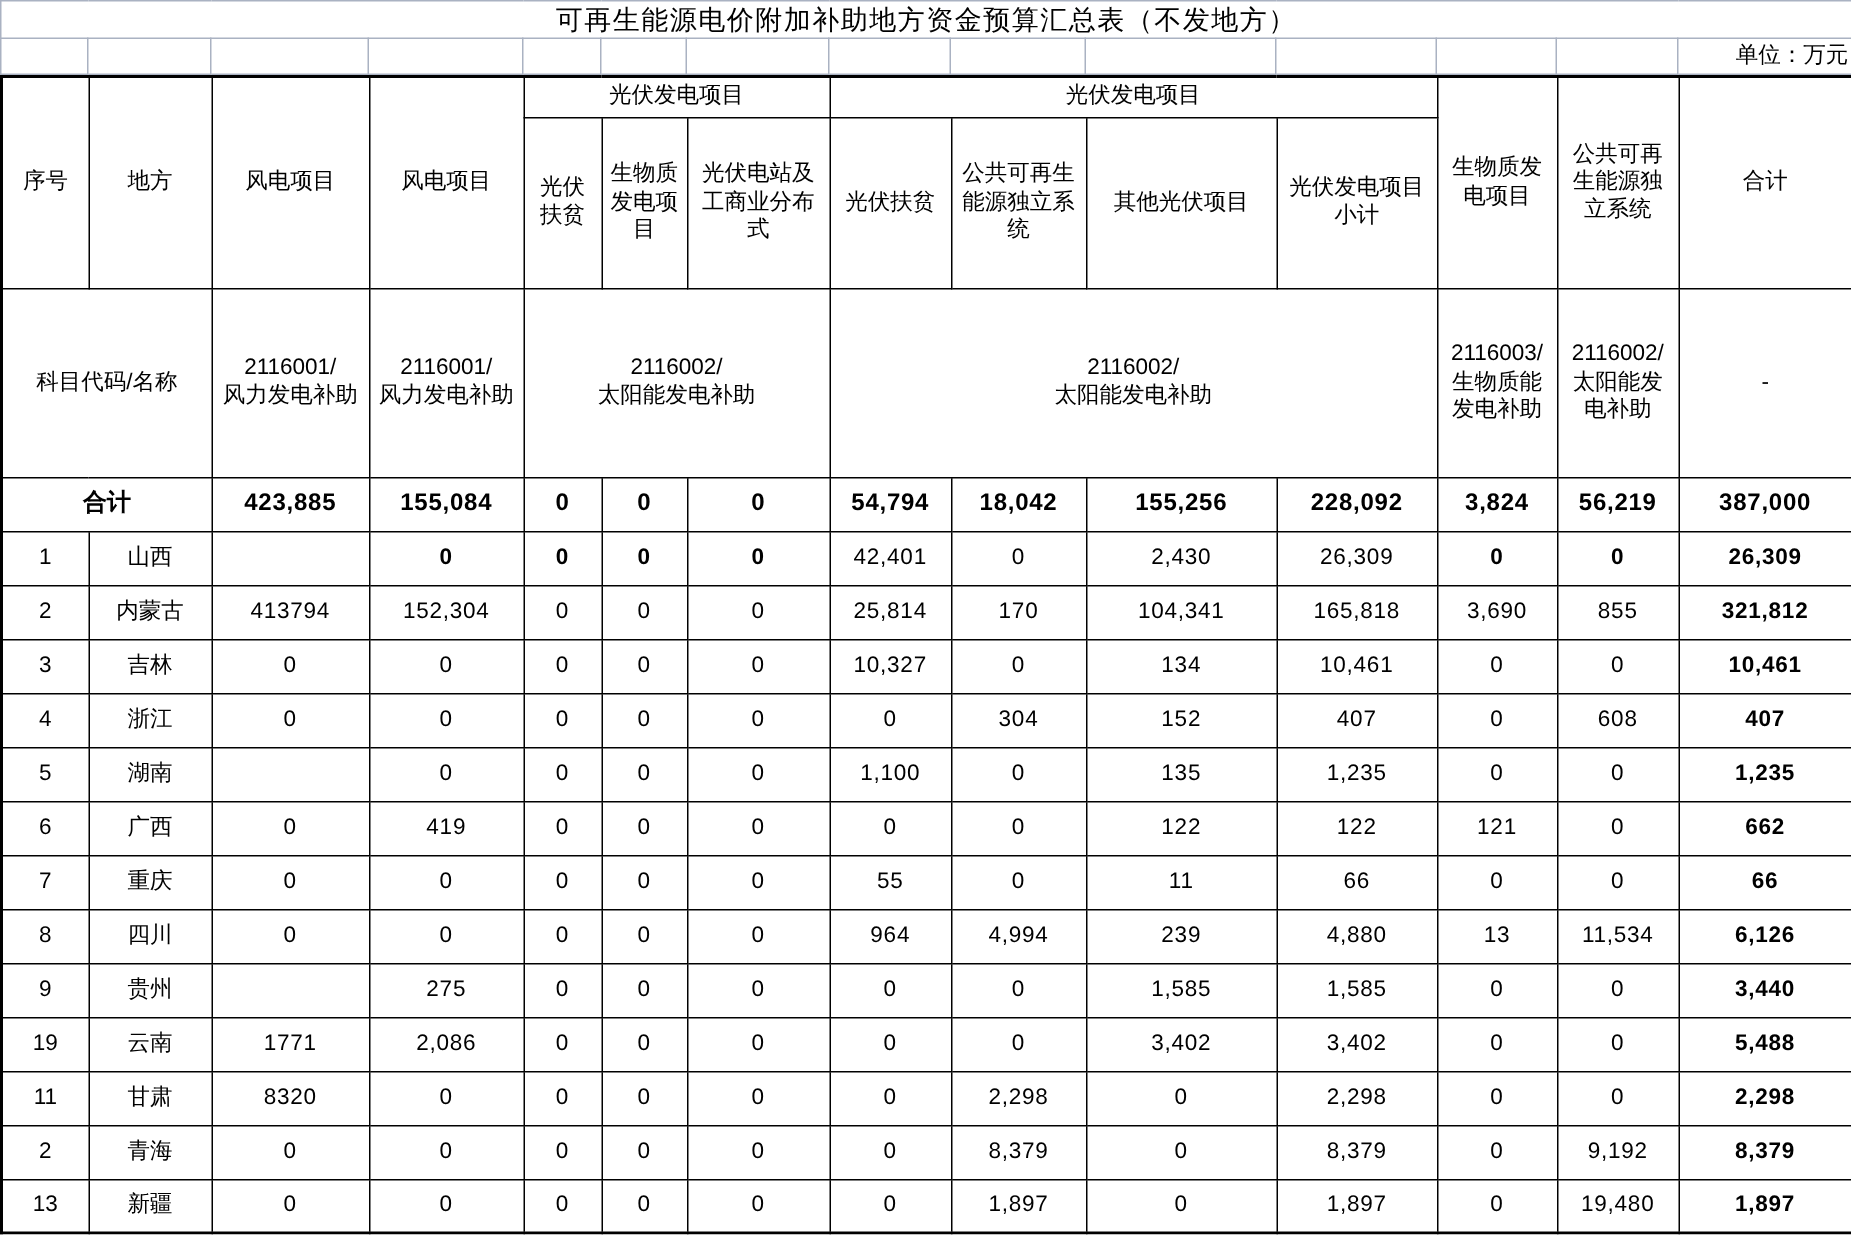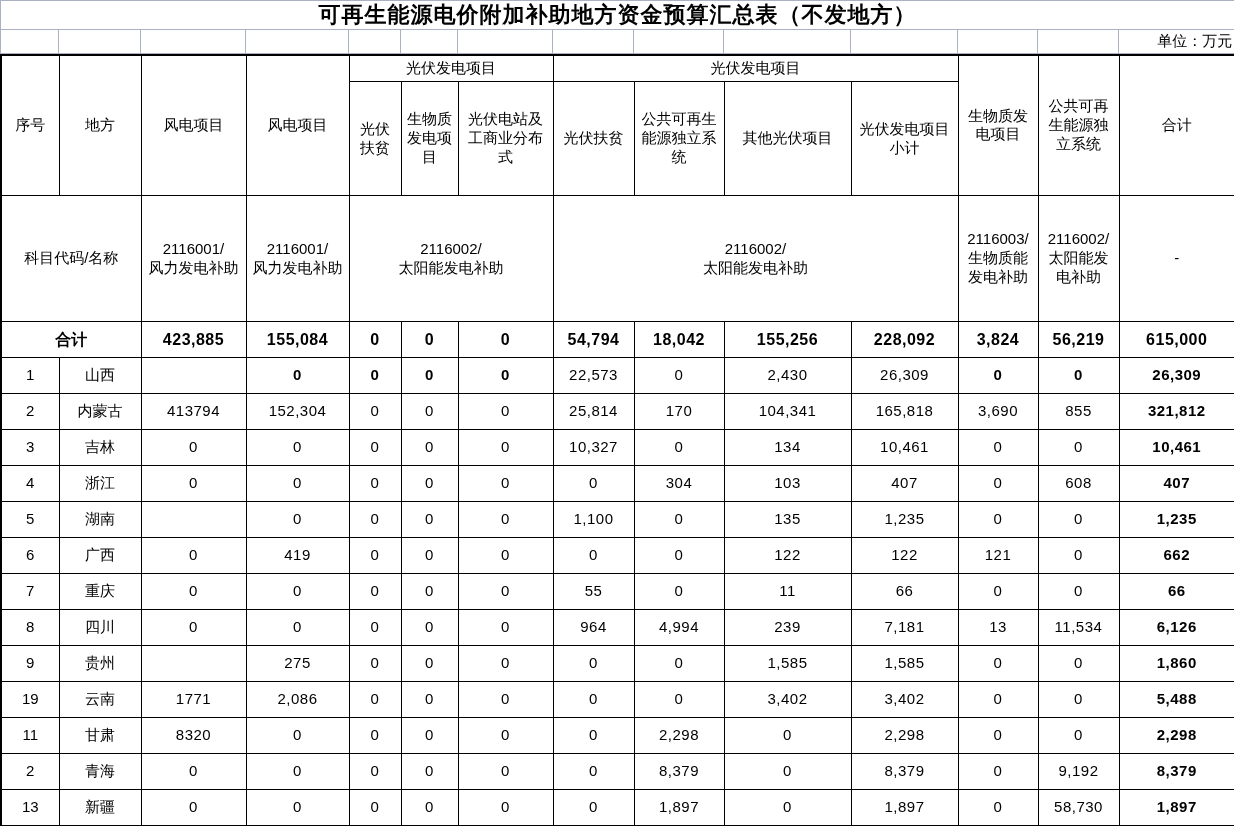--- a/index.html
+++ b/index.html
@@ -6,21 +6,21 @@
   body { font-family:"Liberation Sans","DejaVu Sans",sans-serif; color:#000; }
   .sheet { width:1234px; background:#fff; }
 
   table { border-collapse:collapse; table-layout:fixed; width:1234px; }
   td { text-align:center; vertical-align:middle; padding:0 4px;
        font-size:15px; line-height:1.25; color:#000; overflow:hidden; word-break:break-all; }
 
   
   .grid-table td { border:1px solid #aab2c2; }
   .row-title { height:25px; }
-  .row-title td { font-size:22px; font-weight:bold; letter-spacing:1px; }
+  .row-title td { font-size:18px; font-weight:normal; letter-spacing:1px; }
   .row-unit { height:24px;margin-top:16px; }
   .unit-cell { text-align:right; padding-right:2px; white-space:nowrap; }
 
   
   .main-table { border:2px solid #000; }
   .main-table td { border:1px solid #000; }
   .row-group { height:27px; }
   .row-sub { height:114px; }
   .row-subject { height:126px; }
   .row-total { height:36px; }
@@ -138,34 +138,34 @@
       <td class="num">155,084</td>
       <td class="num">0</td>
       <td class="num">0</td>
       <td class="num">0</td>
       <td class="num">54,794</td>
       <td class="num">18,042</td>
       <td class="num">155,256</td>
       <td class="num">228,092</td>
       <td class="num">3,824</td>
       <td class="num">56,219</td>
-      <td class="num">615,000</td>
+      <td class="num">387,000</td>
     </tr>
 
     </tbody>
       <tbody>
         <tr class="data-row">
           <td>1</td>
           <td>山西</td>
           <td class="num"></td>
           <td class="num b">0</td>
           <td class="num b">0</td>
           <td class="num b">0</td>
           <td class="num b">0</td>
-          <td class="num">22,573</td>
+          <td class="num">42,401</td>
           <td class="num">0</td>
           <td class="num">2,430</td>
           <td class="num">26,309</td>
           <td class="num b">0</td>
           <td class="num b">0</td>
           <td class="num b">26,309</td>
         </tr>
         <tr class="data-row">
           <td>2</td>
           <td>内蒙古</td>
@@ -201,21 +201,21 @@
         <tr class="data-row">
           <td>4</td>
           <td>浙江</td>
           <td class="num">0</td>
           <td class="num">0</td>
           <td class="num">0</td>
           <td class="num">0</td>
           <td class="num">0</td>
           <td class="num">0</td>
           <td class="num">304</td>
-          <td class="num">103</td>
+          <td class="num">152</td>
           <td class="num">407</td>
           <td class="num">0</td>
           <td class="num">608</td>
           <td class="num b">407</td>
         </tr>
         <tr class="data-row">
           <td>5</td>
           <td>湖南</td>
           <td class="num"></td>
           <td class="num">0</td>
@@ -266,40 +266,40 @@
           <td>8</td>
           <td>四川</td>
           <td class="num">0</td>
           <td class="num">0</td>
           <td class="num">0</td>
           <td class="num">0</td>
           <td class="num">0</td>
           <td class="num">964</td>
           <td class="num">4,994</td>
           <td class="num">239</td>
-          <td class="num">7,181</td>
+          <td class="num">4,880</td>
           <td class="num">13</td>
           <td class="num">11,534</td>
           <td class="num b">6,126</td>
         </tr>
         <tr class="data-row">
           <td>9</td>
           <td>贵州</td>
           <td class="num"></td>
           <td class="num">275</td>
           <td class="num">0</td>
           <td class="num">0</td>
           <td class="num">0</td>
           <td class="num">0</td>
           <td class="num">0</td>
           <td class="num">1,585</td>
           <td class="num">1,585</td>
           <td class="num">0</td>
           <td class="num">0</td>
-          <td class="num b">1,860</td>
+          <td class="num b">3,440</td>
         </tr>
         <tr class="data-row">
           <td>19</td>
           <td>云南</td>
           <td class="num">1771</td>
           <td class="num">2,086</td>
           <td class="num">0</td>
           <td class="num">0</td>
           <td class="num">0</td>
           <td class="num">0</td>
@@ -348,18 +348,18 @@
           <td class="num">0</td>
           <td class="num">0</td>
           <td class="num">0</td>
           <td class="num">0</td>
           <td class="num">0</td>
           <td class="num">0</td>
           <td class="num">1,897</td>
           <td class="num">0</td>
           <td class="num">1,897</td>
           <td class="num">0</td>
-          <td class="num">58,730</td>
+          <td class="num">19,480</td>
           <td class="num b">1,897</td>
         </tr>
       </tbody>
   </table>
 </div>
 
 </body></html>

